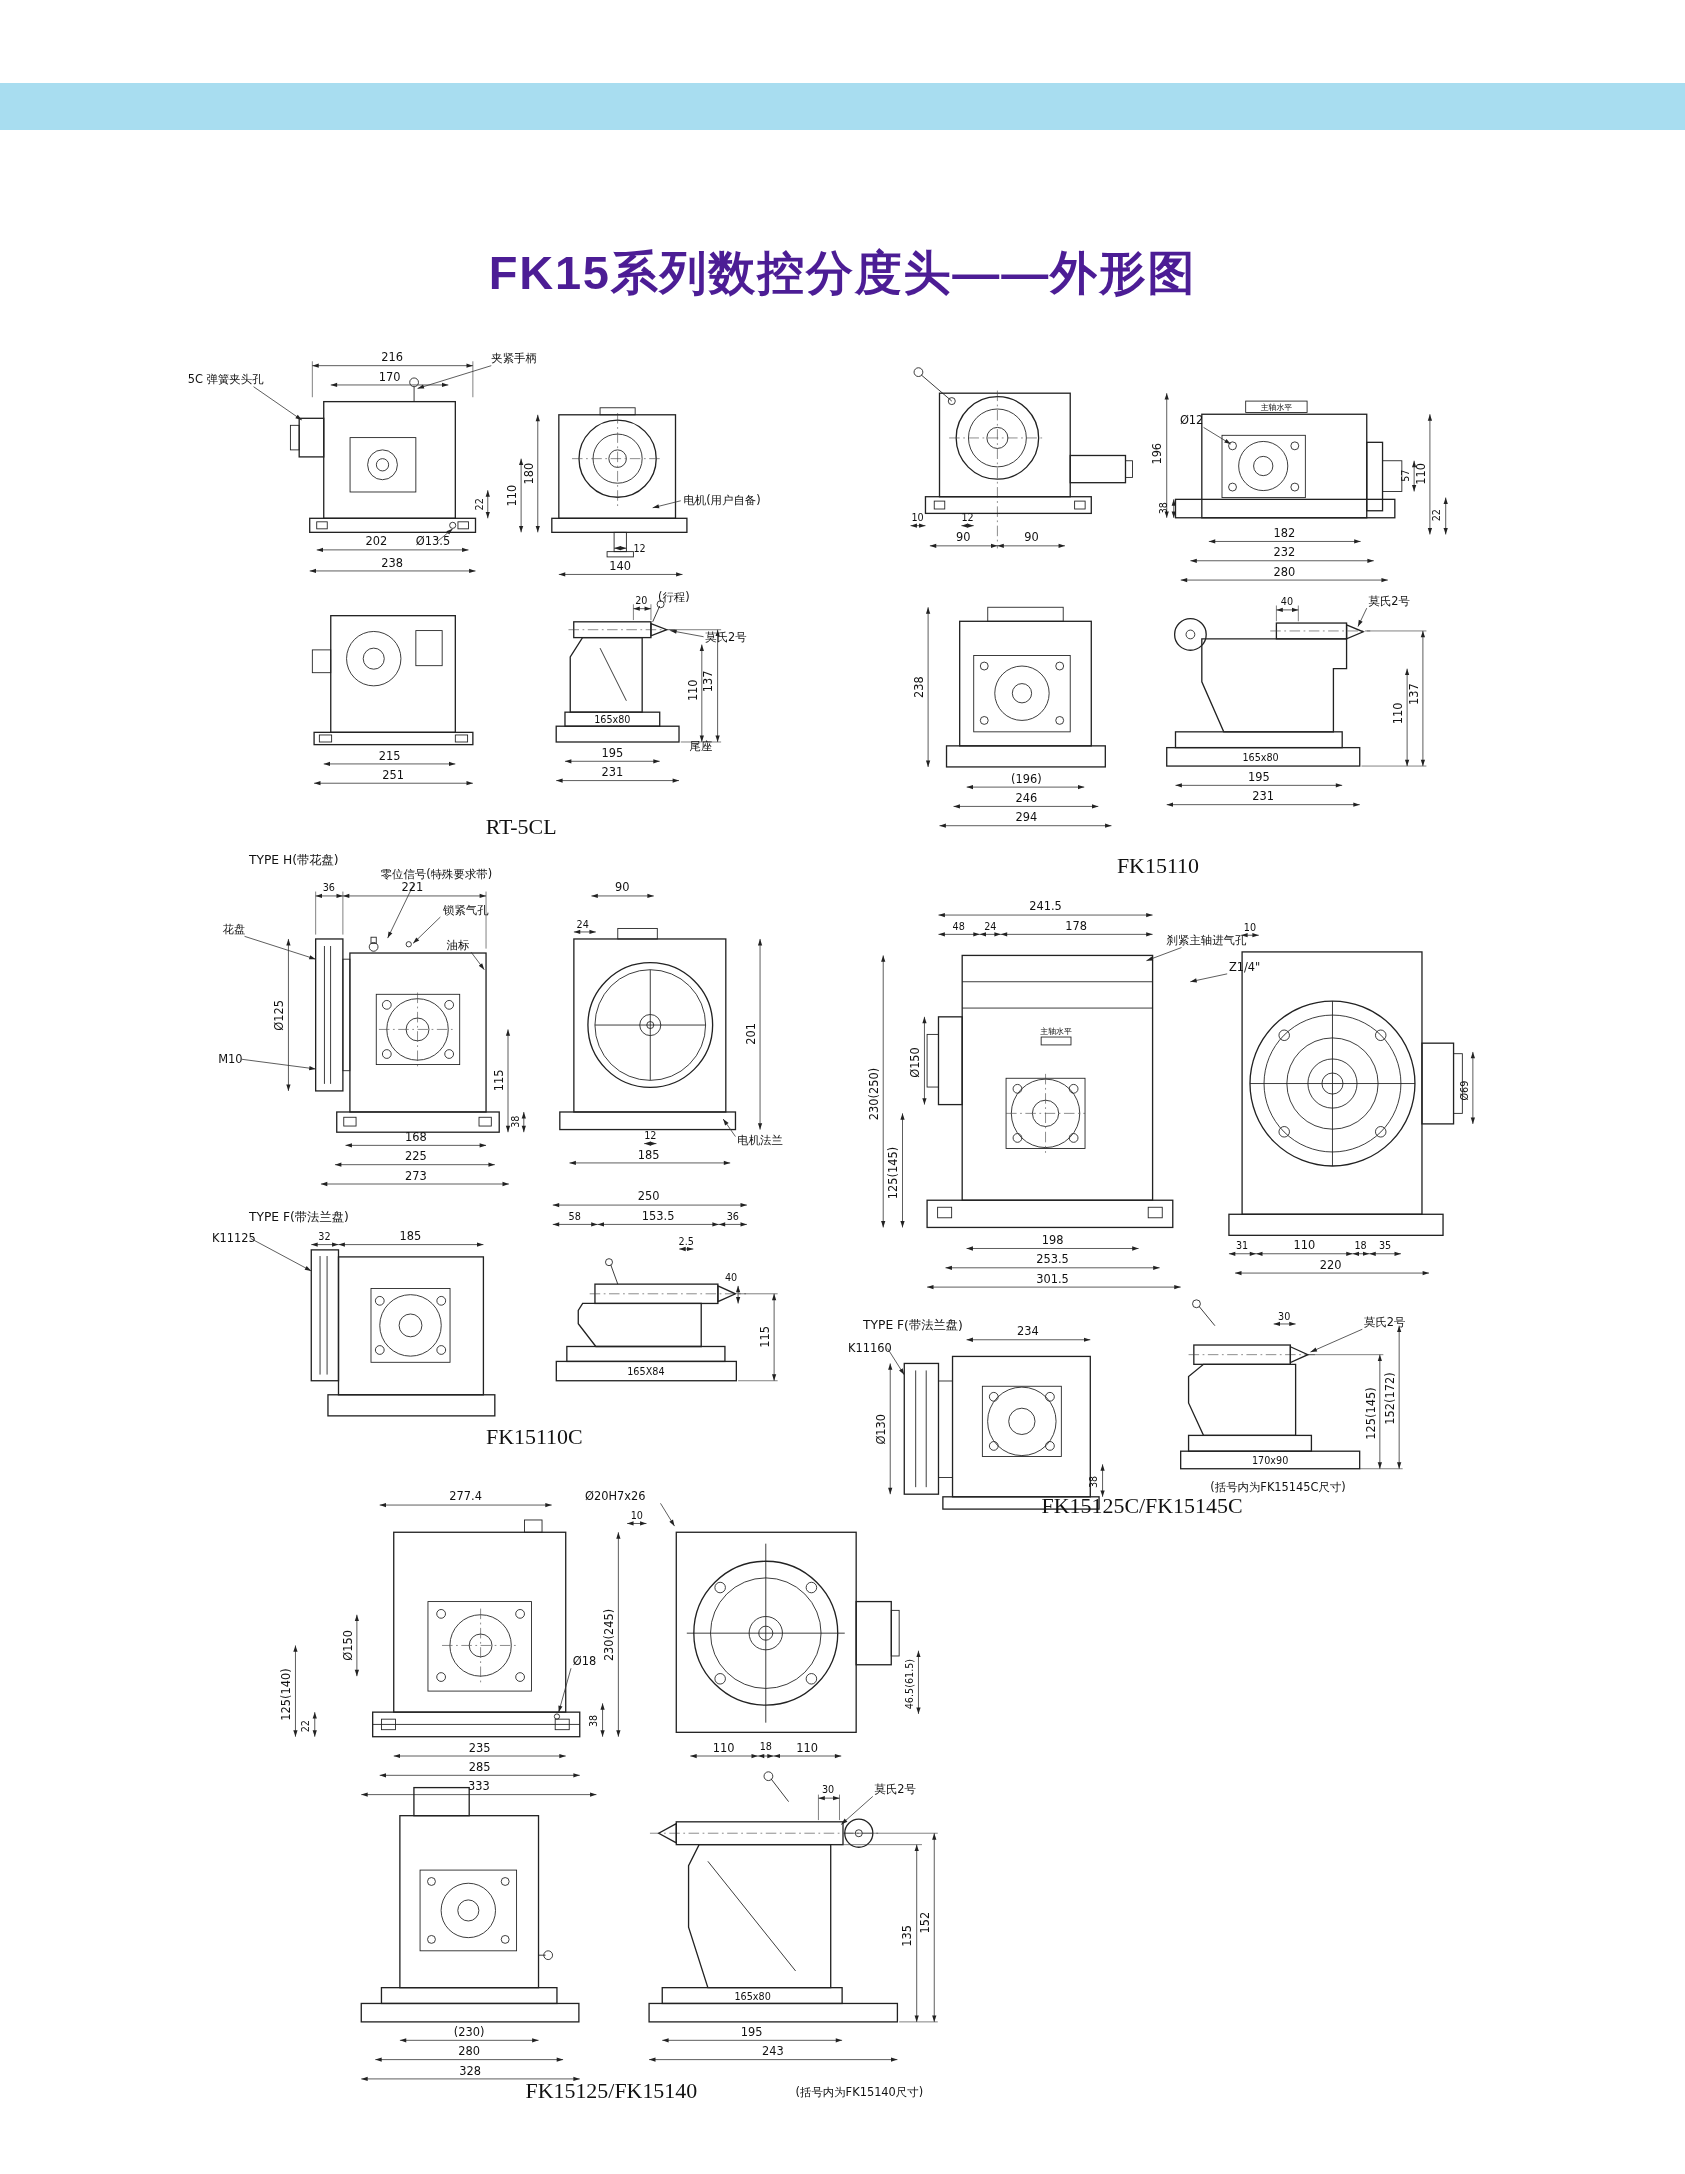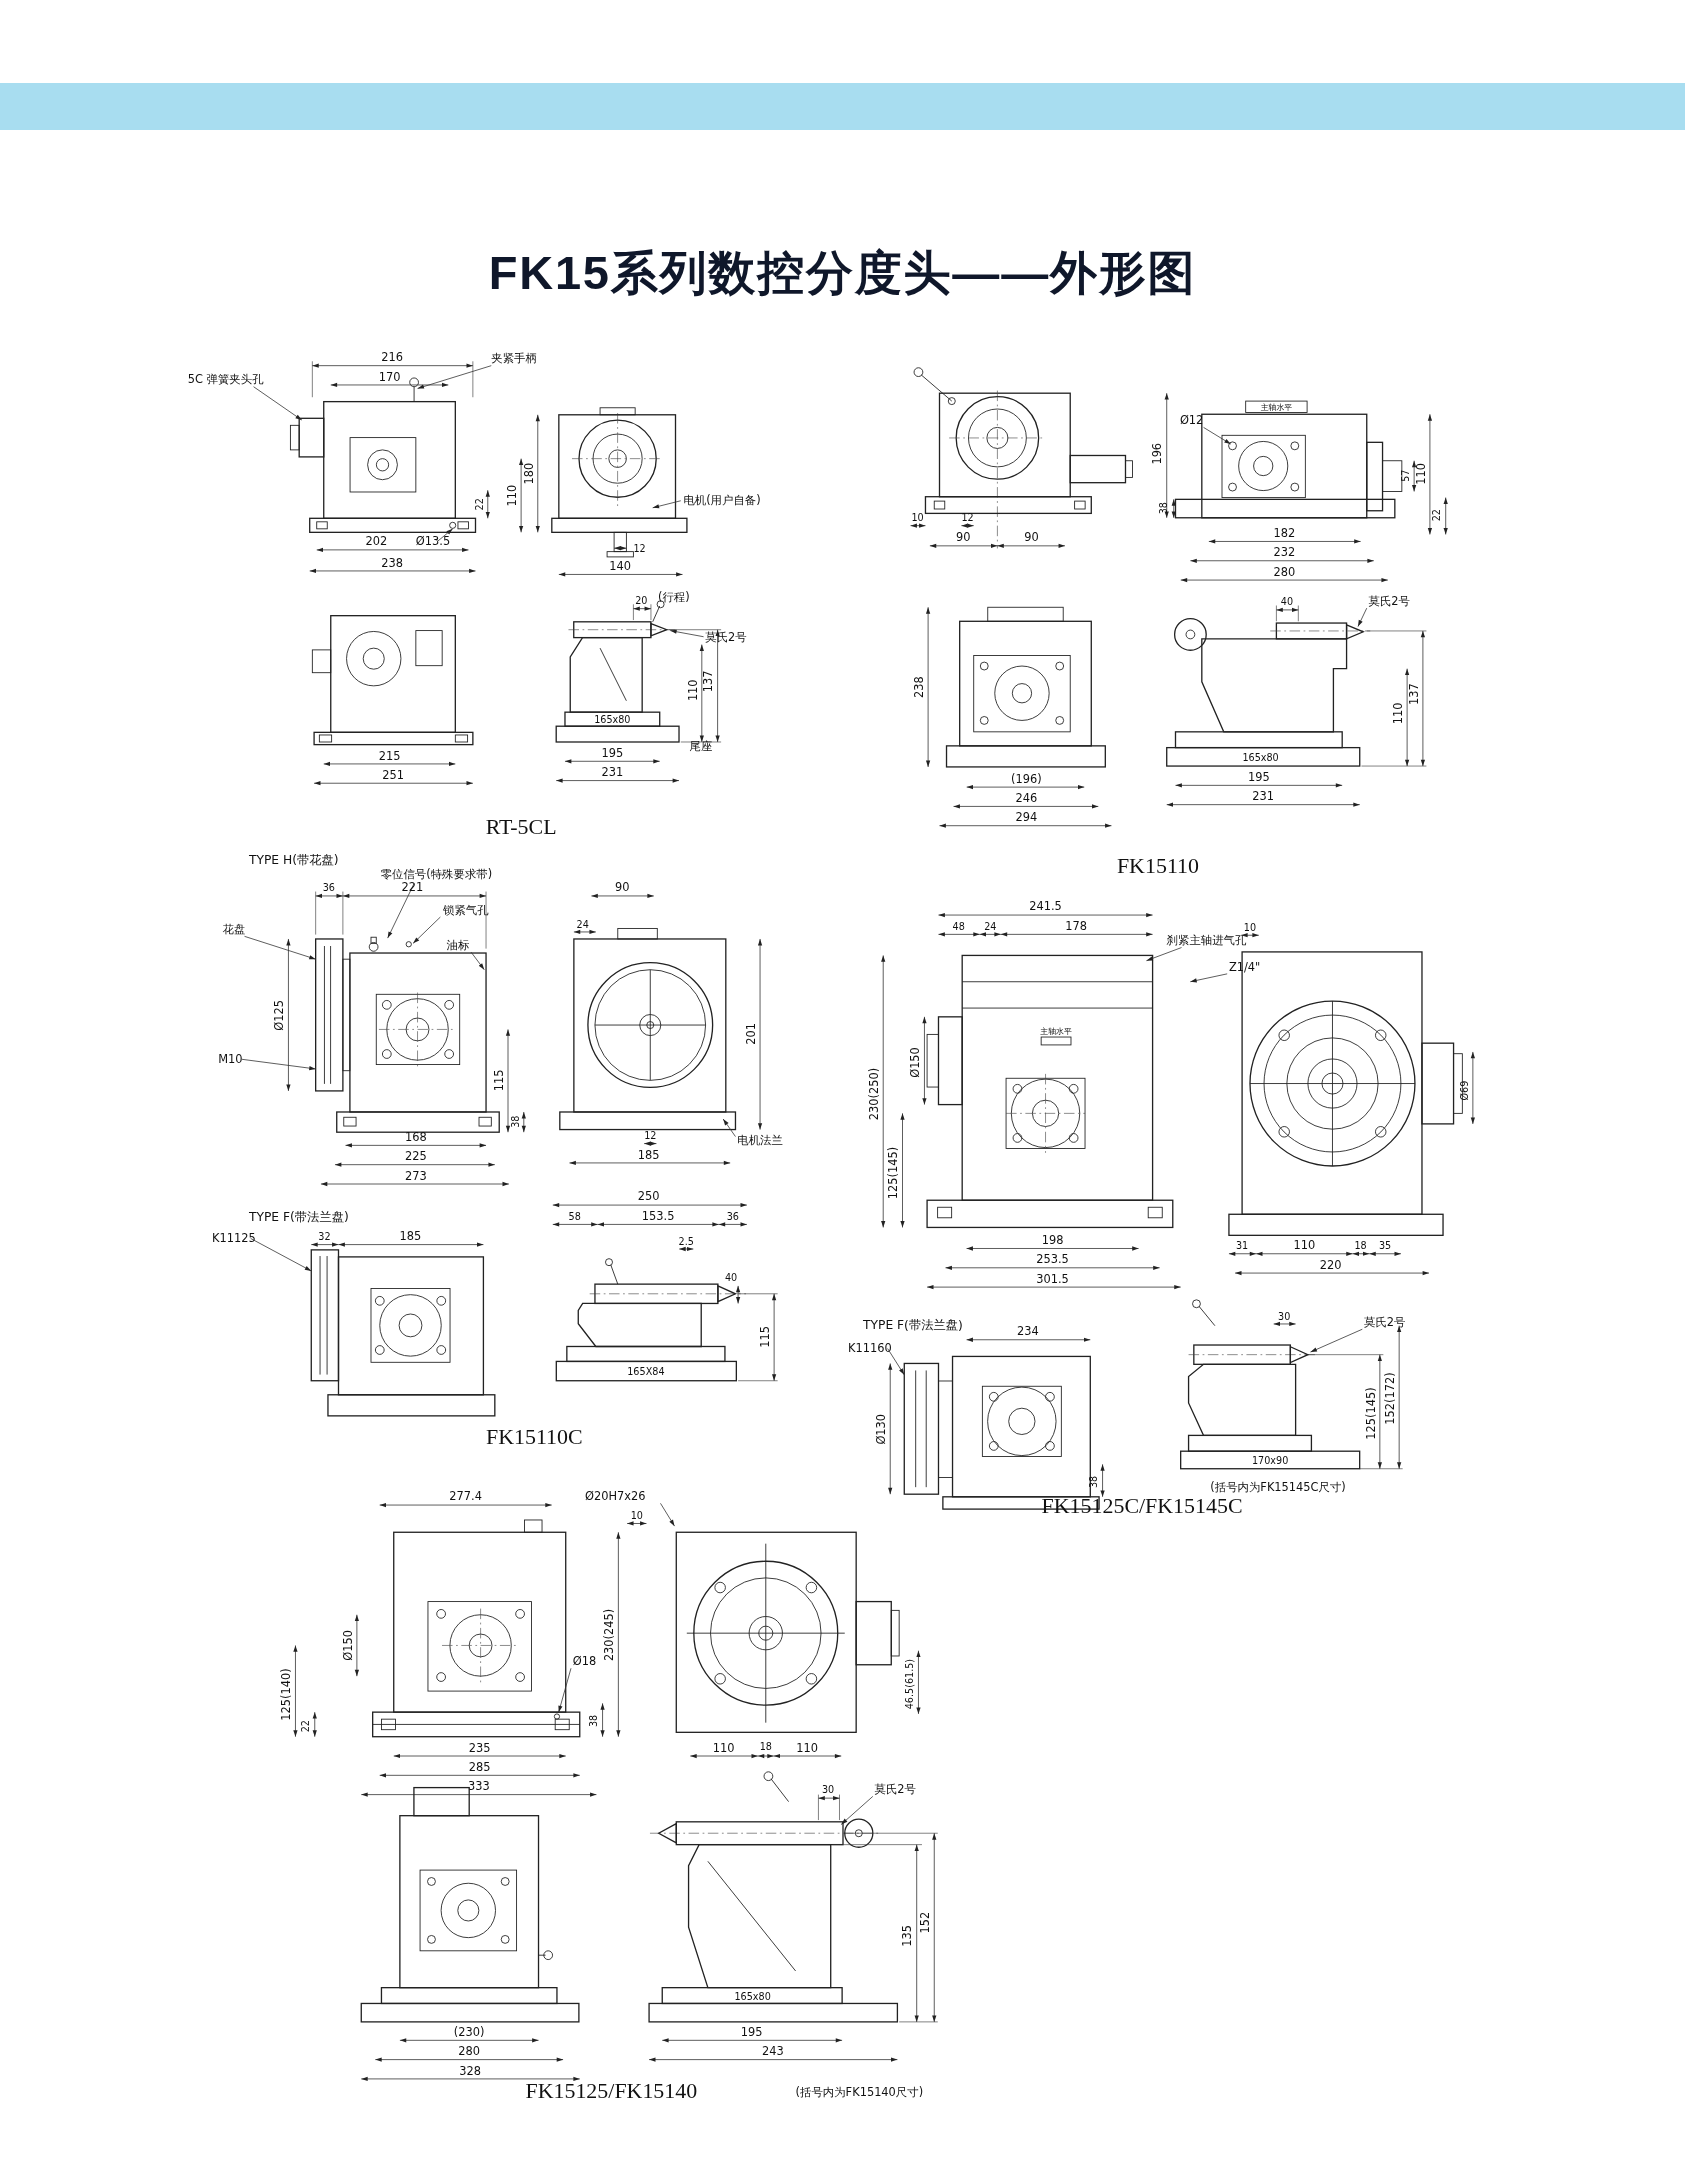--- a/index.html
+++ b/index.html
@@ -1,19 +1,19 @@
 <!DOCTYPE html>
 <html style="font-size:14px"><head>
 <meta charset="utf-8">
 <style>
   html,body{margin:0;padding:0}
   body{background:#e9e9e9}
   .page{position:relative;width:1685px;height:2174px;background:#ffffff;margin:0 auto;overflow:hidden;font-family:"Liberation Sans",sans-serif}
   .band{position:absolute;left:0;top:83px;width:1685px;height:47px;background:#a8ddf0}
-  .title{position:absolute;left:0;top:211px;width:1685px;text-align:center;font-size:47px;font-weight:bold;color:#0f172a;letter-spacing:1.8px}
+  .title{position:absolute;left:0;top:211px;width:1685px;text-align:center;font-size:47px;font-weight:bold;color:#4c1d95;letter-spacing:1.8px}
   .draw{position:absolute;overflow:visible}
   .draw .ln{fill:none;stroke:#222;stroke-width:1.5}
   .draw .l2{fill:none;stroke:#222;stroke-width:1}
   .draw .dm,.draw .ex,.draw .ld{fill:none;stroke:#333;stroke-width:0.9}
   .draw .ex{stroke-width:0.7}
   .draw .cl{fill:none;stroke:#444;stroke-width:0.7;stroke-dasharray:12 4 2 4}
   .draw text{fill:#111;font-family:"DejaVu Sans",sans-serif;font-size:13px}
   .draw text.s{font-size:11px}
   .draw text.t9{font-size:9px}
   .draw text.hd{font-size:14px}

